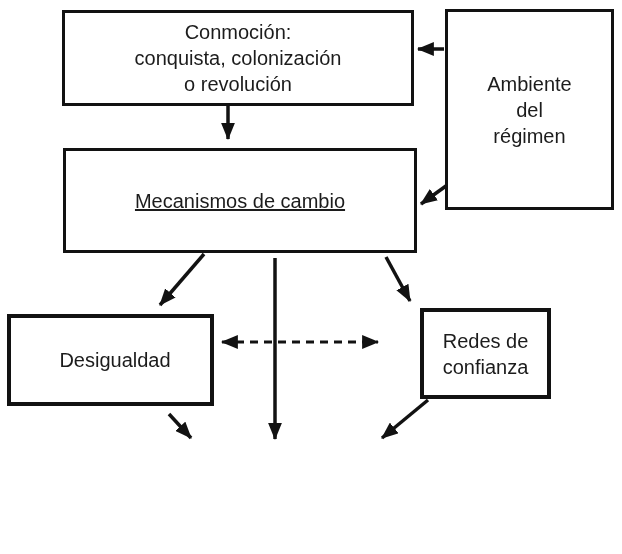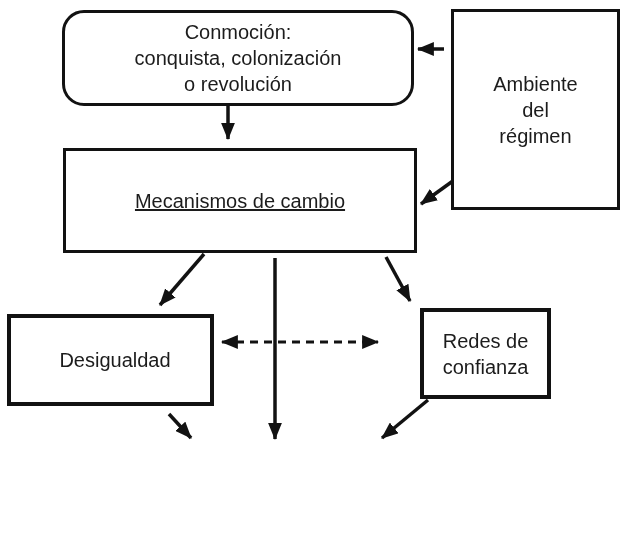--- a/index.html
+++ b/index.html
@@ -32,22 +32,22 @@
     align-items: center;
     justify-content: center;
     text-align: center;
     white-space: pre-line;
     font-size: 20px;
     line-height: 26px;
     color: #1c1c1c;
   }
   .node.thick { border-width: 4px; }
 
-  #node-conmocion   { left: 62px;  top: 10px;  width: 352px; height: 96px; border-radius: 22px;  }
-  #node-ambiente    { left: 445px; top: 9px;   width: 169px; height: 201px; margin-left: 6px; }
+  #node-conmocion   { left: 62px;  top: 10px;  width: 352px; height: 96px;  }
+  #node-ambiente    { left: 445px; top: 9px;   width: 169px; height: 201px; }
   #node-mecanismos  { left: 63px;  top: 148px; width: 354px; height: 105px; text-decoration: underline; }
   #node-desigualdad { left: 7px;   top: 314px; width: 207px; height: 92px; padding-left: 9px;  }
   #node-redes       { left: 386px; top: 308px; width: 131px; height: 91px; margin-left: 34px;  }
   #node-politicas   { left: 157px; top: 446px; width: 264px; height: 100px; }
 </style>
 </head>
 <body>
 
 <div class="stage">
 

